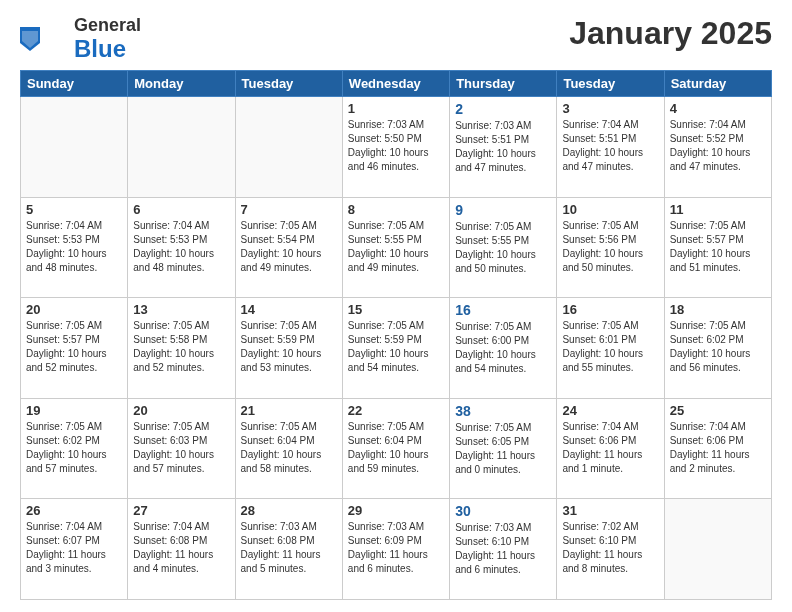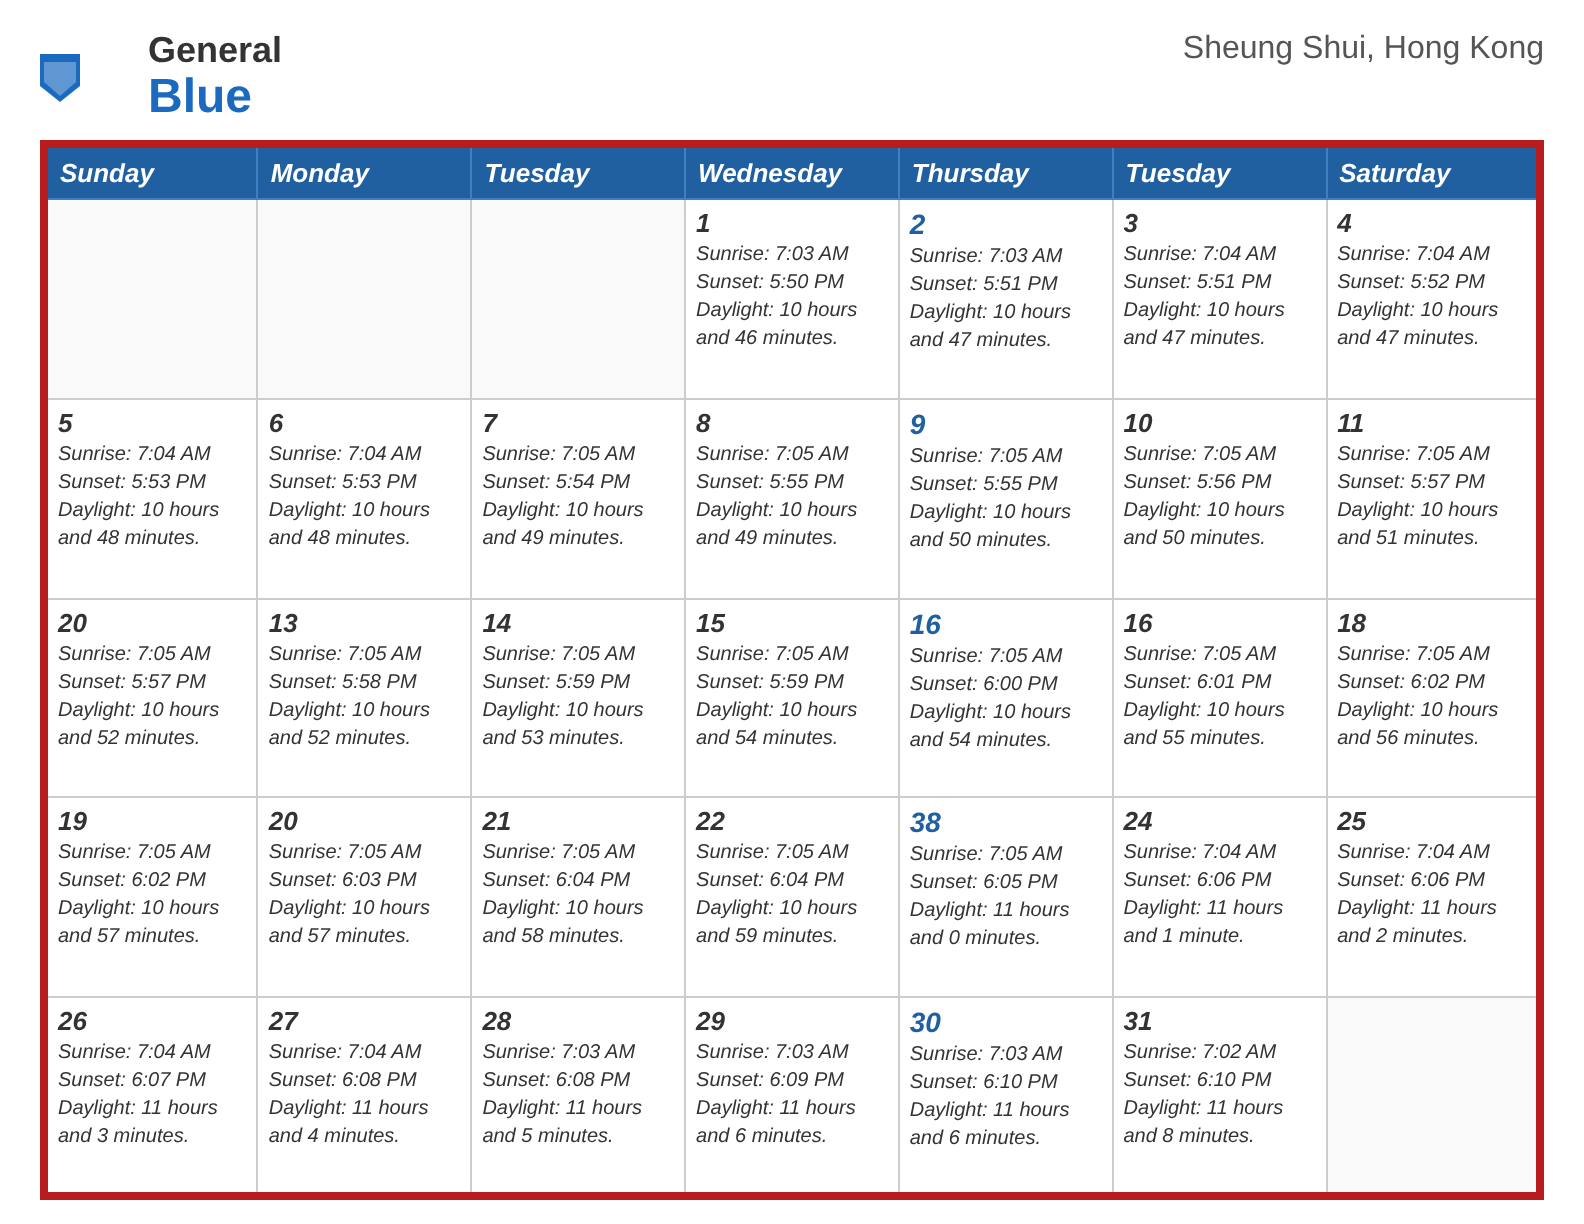--- a/index.html
+++ b/index.html
@@ -56,25 +56,24 @@
       font-weight: bold;
       color: #333;
       line-height: 1.1;
     }
     .title-location {
       font-size: 16px;
       color: #555;
     }
     .calendar {
       flex: 1;
-      border: 4px solid #b91c1c;
+      border: 1px solid #b91c1c;
       border-collapse: collapse;
       width: 100%;
       table-layout: fixed;
-      font-style: italic;
     }
     .calendar th {
       background-color: #2060a0;
       color: #fff;
       text-align: left;
       padding: 5px 6px;
       font-size: 13px;
       border: 1px solid #4080c0;
     }
     .calendar td {
@@ -114,21 +113,21 @@
       <svg class="logo-icon" viewBox="0 0 20 24" xmlns="http://www.w3.org/2000/svg">
         <polygon points="0,0 20,0 20,16 10,24 0,16" fill="#1a6bbf"></polygon>
         <polygon points="10,4 18,4 18,14 10,21 2,14 2,4" fill="#fff" opacity="0.3"></polygon>
       </svg>
       <div class="logo-text">
         <span class="logo-general">General</span>
         <span class="logo-blue">Blue</span>
       </div>
     </div>
     <div class="title-block">
-      <div class="title-location">Sheung Shui, Hong Kong</div>
+      <div class="title-month">January 2025</div>
     </div>
   </div>
 
   <table class="calendar">
     <thead>
       <tr>
         <th>Sunday</th>
         <th>Monday</th>
         <th>Tuesday</th>
         <th>Wednesday</th>

